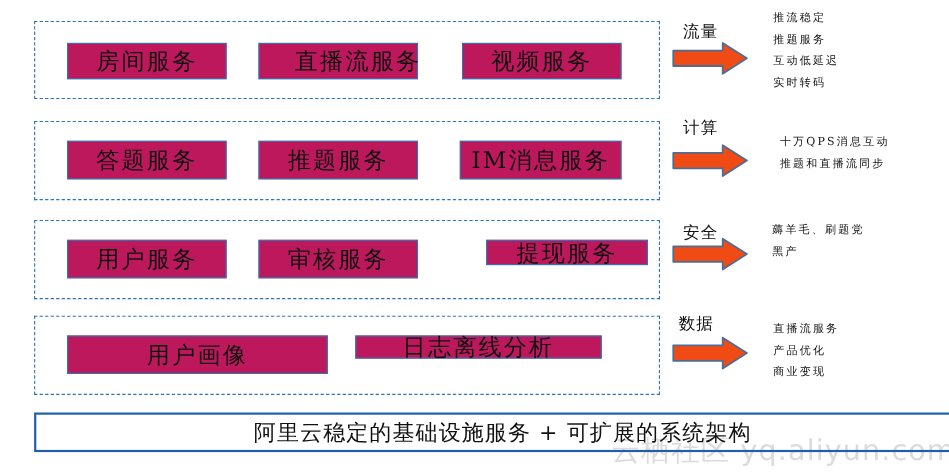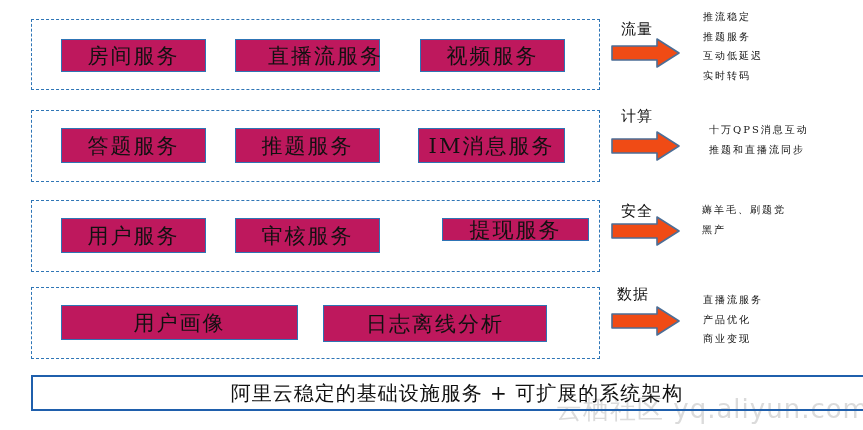--- a/index.html
+++ b/index.html
@@ -44,21 +44,21 @@
   .b11 { left: 61px;  top: 39px;  width: 145px; height: 33px; }
   .b12 { left: 235px; top: 39px;  width: 145px; height: 33px; padding-left: 36px; }
   .b13 { left: 420px; top: 39px;  width: 145px; height: 33px; }
   .b21 { left: 61px;  top: 128px; width: 145px; height: 35px; }
   .b22 { left: 235px; top: 128px; width: 145px; height: 35px; }
   .b23 { left: 418px; top: 128px; width: 147px; height: 35px; }
   .b31 { left: 61px;  top: 218px; width: 145px; height: 35px; }
   .b32 { left: 235px; top: 218px; width: 145px; height: 35px; }
   .b33 { left: 442px; top: 218px; width: 147px; height: 23px; }
   .b41 { left: 61px;  top: 305px; width: 237px; height: 35px; text-align: center; }
-  .b42 { left: 323px; top: 305px; width: 224px; height: 37px; }
+  .b42 { left: 323px; top: 305px; width: 224px; height: 21px; }
 
   
   .cat {
     position: absolute;
     font-size: 15px;
     letter-spacing: 1px;
     white-space: nowrap;
   }
   .cat1 { left: 621px; top: 20px;  }
   .cat2 { left: 621px; top: 107px; }

